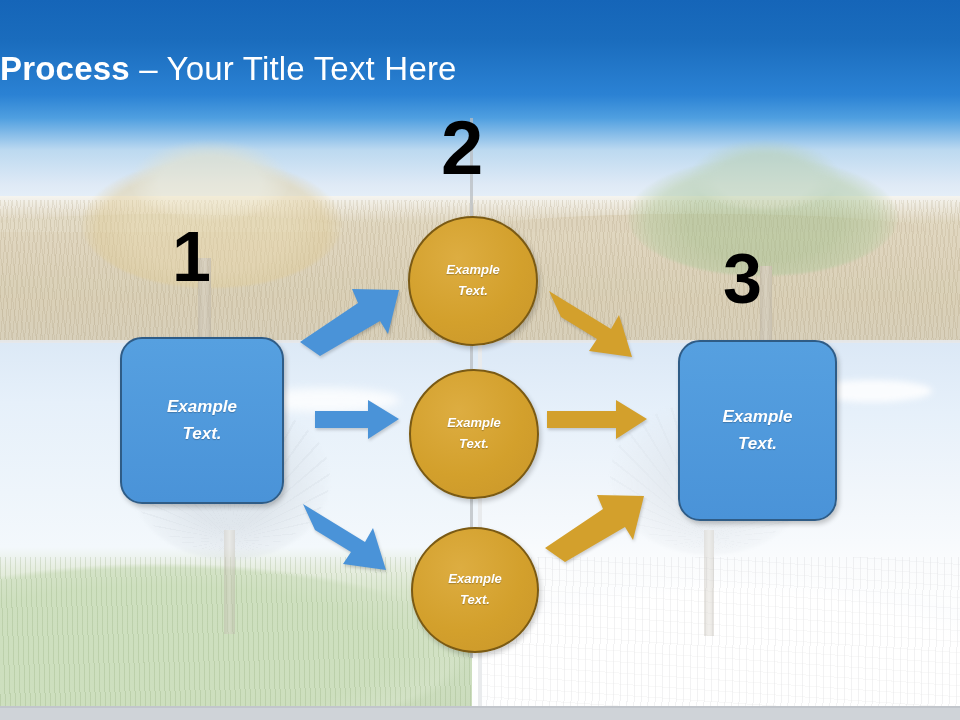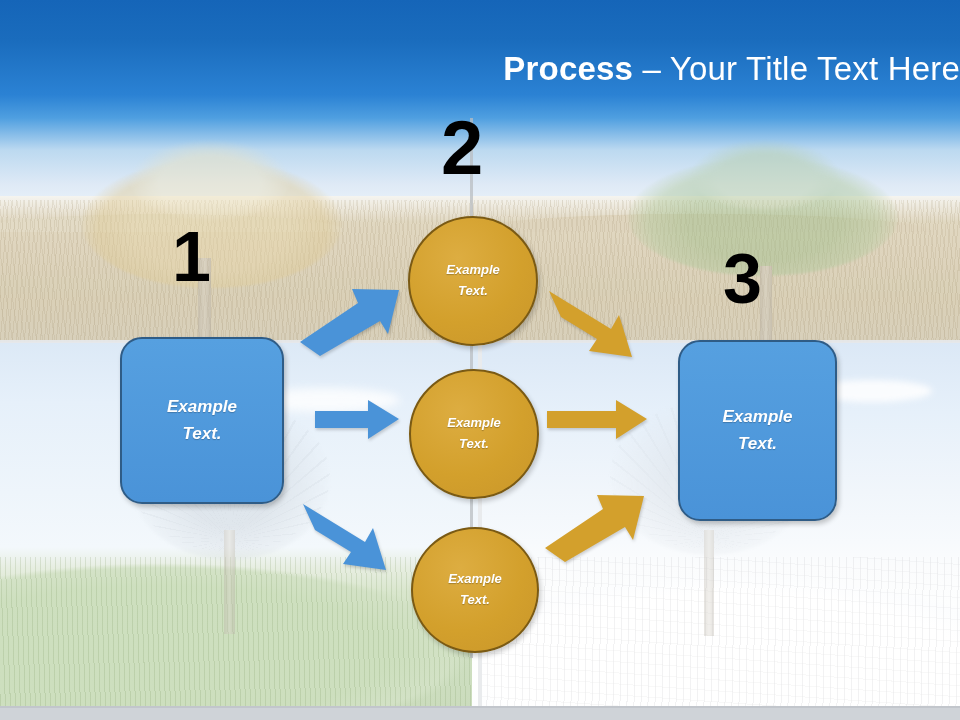--- a/index.html
+++ b/index.html
@@ -134,21 +134,21 @@
   #tree-bare-right .c1{left:10px;top:8px;width:200px;height:155px;
       background:radial-gradient(ellipse at 50% 55%, rgba(196,203,211,.75) 0 30%, rgba(210,216,222,.38) 58%, rgba(210,216,222,0) 74%);
       filter:blur(1.6px);}
   #tree-bare-right .branches{position:absolute;left:10px;top:10px;width:200px;height:148px;
       background-image:
         repeating-conic-gradient(from 0deg at 50% 92%, rgba(175,182,190,.45) 0deg 1deg, rgba(0,0,0,0) 1deg 7deg);
       border-radius:50%;opacity:.5;filter:blur(.5px);}
 
   
   #title{
-    position:absolute;left:0;top:50px;width:960px;text-align:right;
+    position:absolute;left:0;top:50px;width:960px;text-align:left;
     font-size:33px;color:#ffffff;letter-spacing:.2px;white-space:nowrap;
   }
   #title .strong{font-weight:bold;}
   #title .rest{font-weight:normal;}
 
   
   .spine{position:absolute;left:470px;top:118px;width:3px;height:540px;background:#b9bdc2;opacity:.75;}
 
   
   .step-num{

